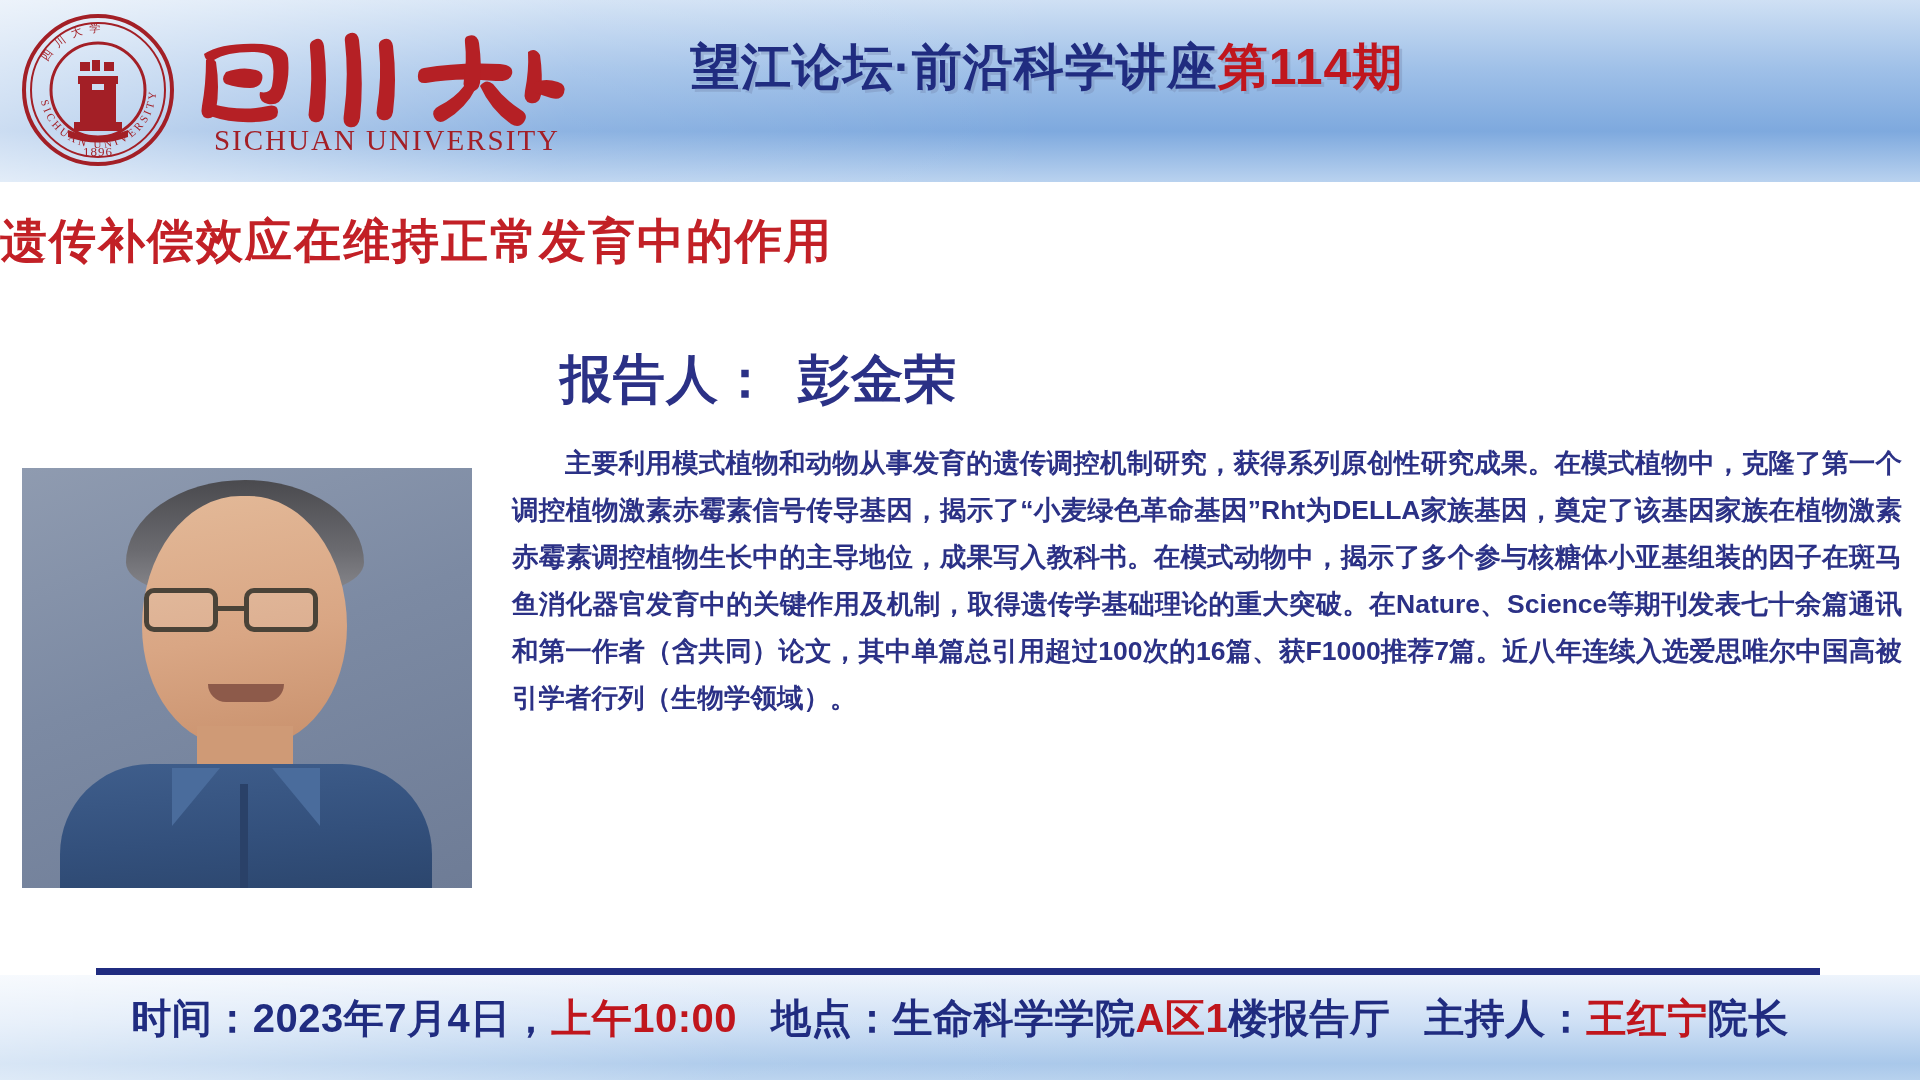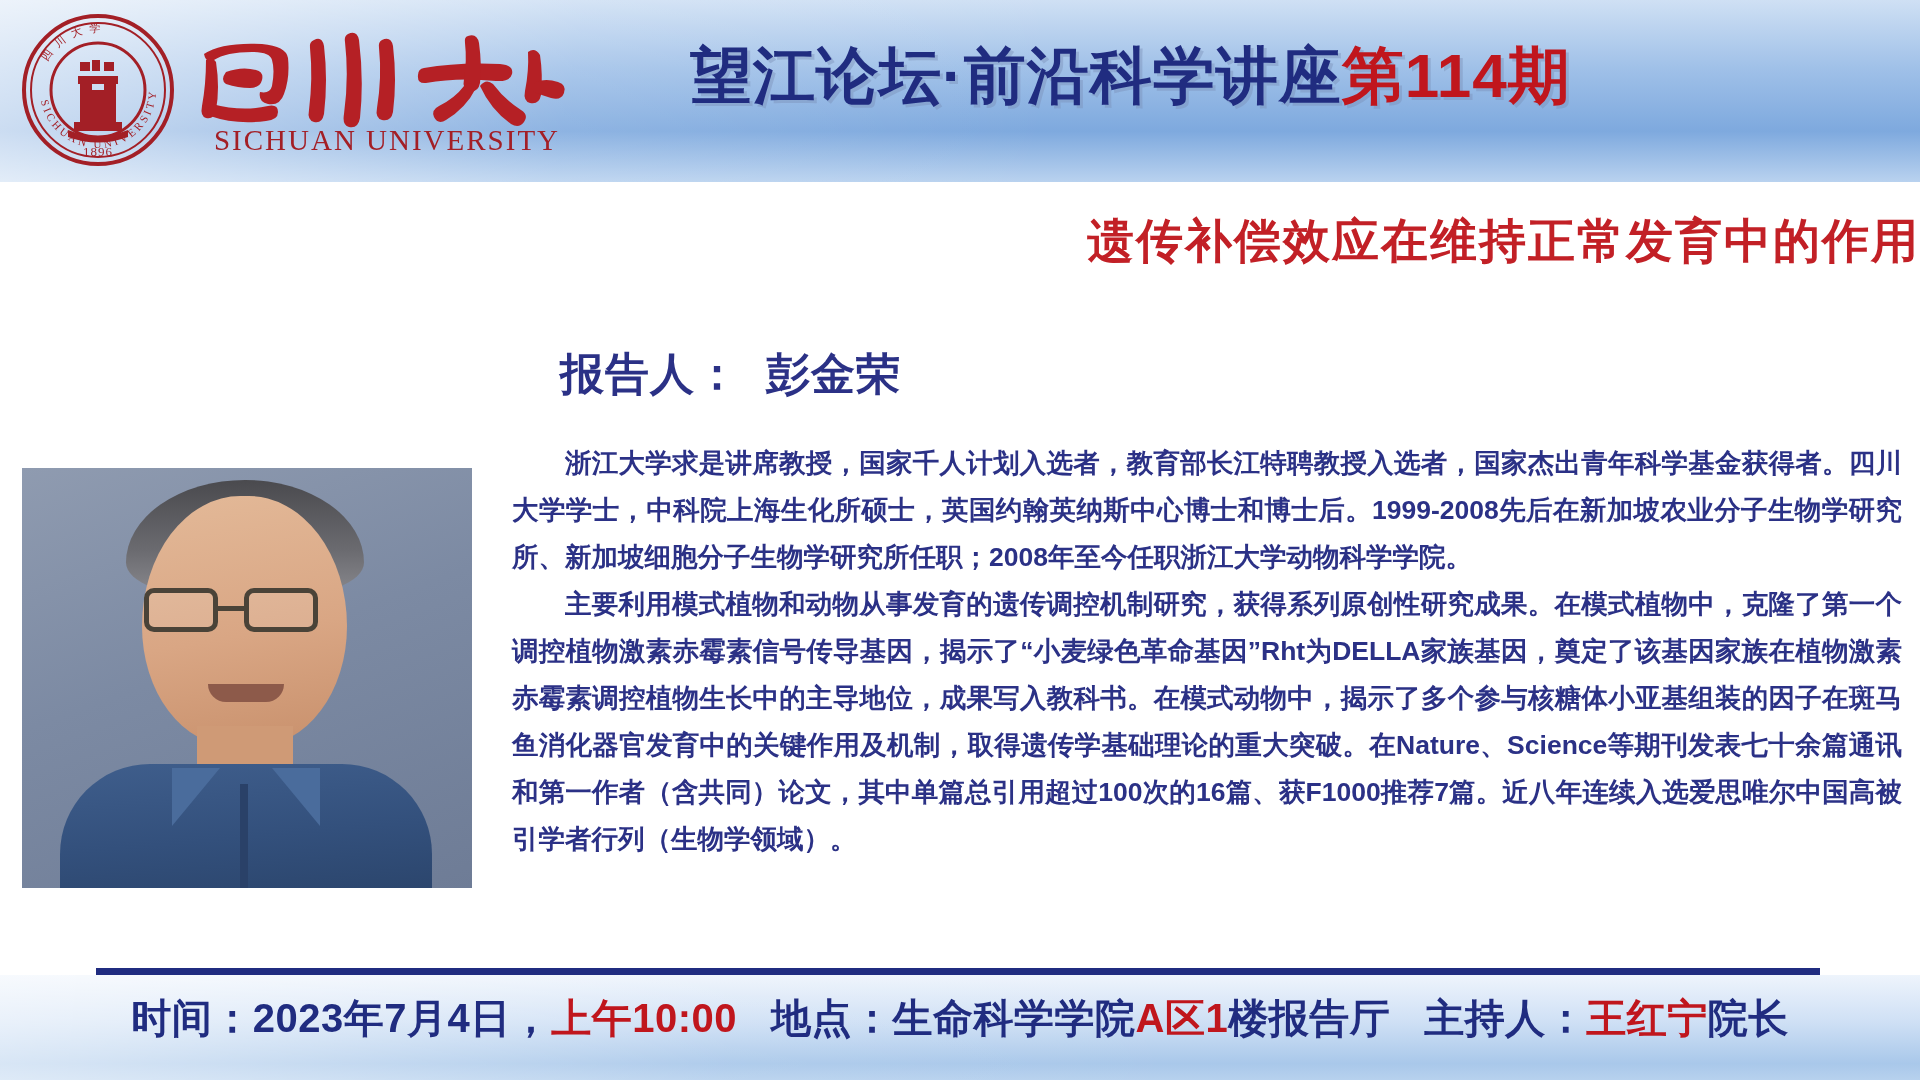--- a/index.html
+++ b/index.html
@@ -33,38 +33,38 @@
   .wordmark { position: relative; width: 390px; }
   .wm-cn { display:block; width: 390px; height: 104px; }
   .wm-en {
     display: block; text-align: center; color: #A31F26;
     font-family: "Liberation Serif", "DejaVu Serif", serif;
     font-size: 29px; letter-spacing: 2.0px; font-weight: 400;
     margin-top: -4px;
   }
   .header-title {
     position: absolute; left: 690px; top: 34px;
-    font-size: 62px; font-weight: 700; letter-spacing: 1px;
+    font-size: 50px; font-weight: 700; letter-spacing: 1px;
     white-space: nowrap;
     text-shadow: 3px 3px 0 rgba(120,140,180,.40);
   }
   .ht-blue { color: #202c80; }
   .ht-red  { color: #C0161D; }
 
   
   .talk-title {
     position: absolute; left: 0; top: 210px; width: 1920px;
-    text-align: right; color: #C22026;
+    text-align: left; color: #C22026;
     font-size: 47px; font-weight: 700; letter-spacing: 2px;
   }
 
   
   .speaker-line {
     position: absolute; left: 560px; top: 345px;
-    color: #2B3186; font-size: 44px; font-weight: 700; letter-spacing: 1px;
+    color: #2B3186; font-size: 52px; font-weight: 700; letter-spacing: 1px;
     white-space: nowrap;
   }
   .speaker-name { margin-left: 26px; }
 
   
   .photo {
     position: absolute; left: 22px; top: 468px; width: 450px; height: 420px;
     background: linear-gradient(160deg, #8f9bb0 0%, #7c8aa3 45%, #6e7c96 100%);
     overflow: hidden;
   }
@@ -214,21 +214,20 @@
     <div class="ph-bridge"></div>
     <div class="ph-mouth"></div>
     <div class="ph-neck"></div>
     <div class="ph-body"></div>
     <div class="ph-collar-l"></div>
     <div class="ph-collar-r"></div>
     <div class="ph-placket"></div>
   </div>
 
   <div class="bio">
-    <p>浙江大学求是讲席教授，国家千人计划入选者，教育部长江特聘教授入选者，国家杰出青年科学基金获得者。四川大学学士，中科院上海生化所硕士，英国约翰英纳斯中心博士和博士后。1999-2008先后在新加坡农业分子生物学研究所、新加坡细胞分子生物学研究所任职；2008年至今任职浙江大学动物科学学院。</p>
     <p>主要利用模式植物和动物从事发育的遗传调控机制研究，获得系列原创性研究成果。在模式植物中，克隆了第一个调控植物激素赤霉素信号传导基因，揭示了“小麦绿色革命基因”Rht为DELLA家族基因，奠定了该基因家族在植物激素赤霉素调控植物生长中的主导地位，成果写入教科书。在模式动物中，揭示了多个参与核糖体小亚基组装的因子在斑马鱼消化器官发育中的关键作用及机制，取得遗传学基础理论的重大突破。在Nature、Science等期刊发表七十余篇通讯和第一作者（含共同）论文，其中单篇总引用超过100次的16篇、获F1000推荐7篇。近八年连续入选爱思唯尔中国高被引学者行列（生物学领域）。</p>
   </div>
 
   <div class="footer-rule"></div>
   <div class="footer-bar">
     <div class="footer-sheen"></div>
     <div class="footer-text">
       <span class="f-blue">时间：</span><span class="f-blue">2023年7月4日，</span><span class="f-red">上午10:00</span><span class="f-gap"></span><span class="f-blue">地点：</span><span class="f-blue">生命科学学院</span><span class="f-red">A区1</span><span class="f-blue">楼报告厅</span><span class="f-gap"></span><span class="f-blue">主持人：</span><span class="f-red">王红宁</span><span class="f-blue">院长</span>
     </div>
   </div>

